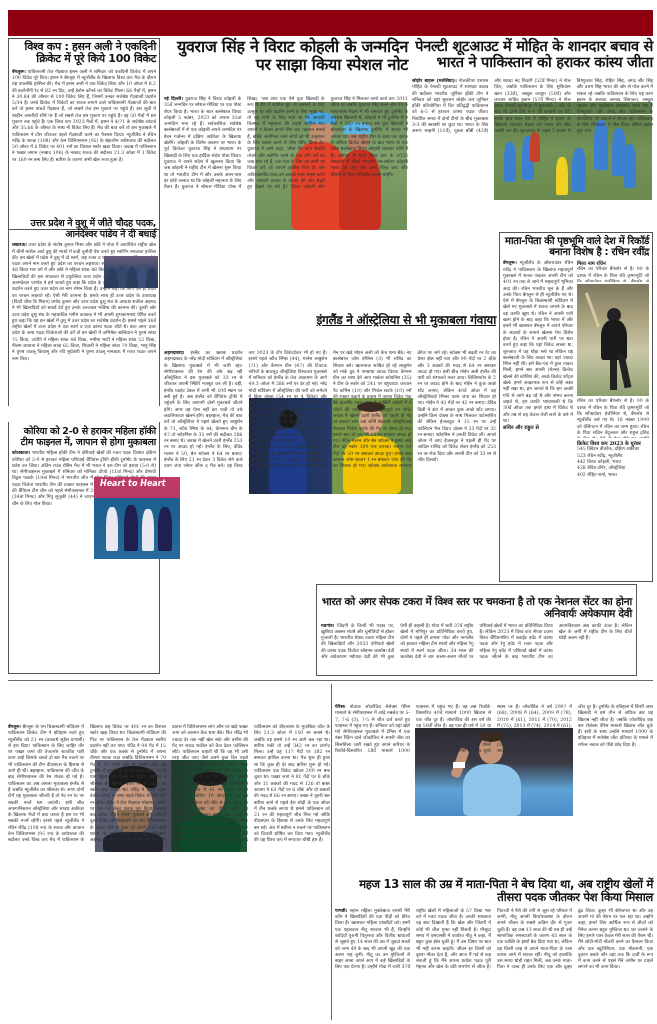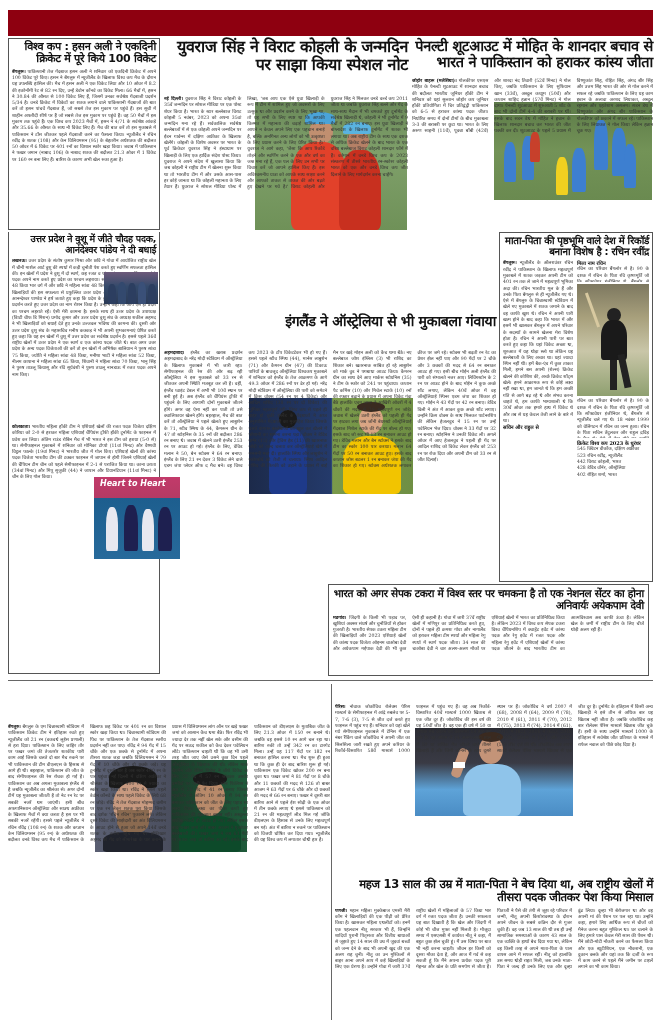--- a/index.html
+++ b/index.html
@@ -34,37 +34,38 @@
 <div class="abs redbar"></div>
 
 <div class="abs box" style="left:8px;top:38px;width:152px;height:192px;padding:2px 3px;">
   <div class="hl" style="font-size:11px;margin-bottom:3px;">विश्व कप : हसन अली ने एकदिनी क्रिकेट में पूरे किये 100 विकेट</div>
   <div class="body" style="height:140px;">
     <span class="dateline">बेंगलुरू।</span>
     <span>पाकिस्तानी तेज गेंदबाज हसन अली ने शनिवार को एकदिनी क्रिकेट में अपने 100 विकेट पूरे किए। हसन ने बेंगलुरु में न्यूजीलैंड के खिलाफ विश्व कप मैच के दौरान यह उपलब्धि हासिल की। मैच में हसन अली ने एक विकेट लिया और 10 ओवर में 8.2 की इकोनॉमी रेट से 82 रन दिए, उन्हें डेवोन कॉनवे का विकेट मिला। 66 मैचों में, हसन ने 30.84 की औसत से 100 विकेट लिए हैं, जिसमें उनका सर्वश्रेष्ठ गेंदबाजी प्रदर्शन 5/34 है। वनडे क्रिकेट में विकेटों का शतक लगाने वाले पाकिस्तानी गेंदबाजों की बात करें तो हसन पांचवें गेंदबाज हैं, जो सबसे तेज इस मुकाम पर पहुंचे हैं। इस सूची में शाहीन अफरीदी शीर्ष पर हैं जो सबसे तेज इस मुकाम पर पहुंचे हैं। वह 50 मैचों में इस मुकाम तक पहुंचे हैं। एक विश्व कप 2023 मैचों में, हसन ने 4/71 के सर्वश्रेष्ठ आंकड़े और 35.66 के औसत के साथ नौ विकेट लिए हैं। मैच की बात करें तो इस मुकाबले में पाकिस्तान ने टॉस जीतकर पहले गेंदबाजी करने का फैसला किया। न्यूजीलैंड ने रचिन रवींद्र के शतक (108) और केन विलियमसन (95) के बेहतरीन अर्धशतक की बदौलत 50 ओवर में 6 विकेट पर 401 रनों का विशाल स्कोर खड़ा किया। जवाब में पाकिस्तान ने फखर जमान (नाबाद 106) के नाबाद शतक की बदौलत 21.3 ओवर में 1 विकेट पर 160 रन बना लिए हैं। बारिश के कारण अभी खेल रुका हुआ है।</span>
   </div>
 </div>
 
-<div class="abs" style="left:8px;top:232px;width:152px;height:190px;padding:2px 3px;border-left:1px solid #555;border-right:1px solid #555;">
+<div class="abs" style="left:8px;top:216px;width:152px;height:190px;padding:2px 3px;border-left:1px solid #555;border-right:1px solid #555;">
   <div class="hl" style="font-size:9.5px;margin-bottom:3px;">उत्तर प्रदेश ने वुशू में जीते चौदह पदक, आनंदेश्वर पांडेय ने दी बधाई</div>
   <div class="abs photo ph-up" style="left:95px;top:40px;width:54px;height:32px;">
     <div class="fig" style="left:4px;top:12px;width:8px;height:20px;background:#2c3e60;"></div>
     <div class="fig" style="left:14px;top:10px;width:8px;height:22px;background:#33496e;"></div>
     <div class="fig" style="left:24px;top:11px;width:8px;height:21px;background:#2c3e60;"></div>
     <div class="fig" style="left:34px;top:10px;width:8px;height:22px;background:#3a5078;"></div>
     <div class="fig" style="left:44px;top:12px;width:8px;height:20px;background:#2c3e60;"></div>
   </div>
   <div class="body" style="height:150px;">
     <span class="dateline">लखनऊ।</span>
     <span>उत्तर प्रदेश के संतोष कुमार मिश्रा और छवि ने गोवा में आयोजित राष्ट्रीय खेल में चीनी मार्शल आर्ट वुशू की स्पर्धा में कड़ी चुनौती पेश करते हुए स्वर्णिम सफलता हासिल की। इन खेलों में प्रदेश ने वुशू में दो स्वर्ण, छह रजत व पांच कांस्य पदक सहित कुल 14 पदक अपने नाम करते हुए प्रदेश का परचम लहराया। संतोष कुमार मिश्रा ने पुरुष सांडा 48 किग्रा भार वर्ग में और छवि ने महिला सांडा 48 किग्रा भार वर्ग में स्वर्ण पदक जीते। खिलाड़ियों की इस सफलता</span>
     <span>से प्रफुल्लित उत्तर प्रदेश ओलंपिक संघ के महासचिव डॉ आनन्देश्वर पाण्डेय ने हर्ष जताते हुए कहा कि प्रदेश के वुशू खिलाड़ियों ने अपना सर्वश्रेष्ठ प्रदर्शन करते हुए उत्तर प्रदेश का नाम रोशन किया है। उन्होंने कहा कि आप ऐसे ही प्रदेश का परचम लहराते रहें। ऐसी मेरी कामना है। इसके साथ ही उत्तर प्रदेश के उपाध्यक्ष (डिप्टी चीफ डि मिशन) प्रमोद कुमार और उत्तर प्रदेश वुशू संघ के अध्यक्ष शकील अहमद ने भी खिलाड़ियों को बधाई देते हुए उनके उज्जवल भविष्य की कामना की। दूसरी ओर उत्तर प्रदेश वुशू संघ के महासचिव मनीष कक्कड़ ने भी अपनी शुभकामनाएं प्रेषित करते हुए कहा कि यह इन खेलों में वुशू में उत्तर प्रदेश का सर्वश्रेष्ठ प्रदर्शन है। इससे पहले 36वें राष्ट्रीय खेलों में उत्तर प्रदेश ने एक स्वर्ण व एक कांस्य पदक जीते थे। बात अगर उत्तर प्रदेश के अन्य पदक विजेताओं की करें तो इन खेलों में अभिषेक बालियान ने पुरुष सांडा 75 किग्रा, ज्योति ने महिला सांडा 48 किग्रा, मनीषा भाटी ने महिला सांडा 52 किग्रा, नीलम छापाना ने महिला सांडा 65 किग्रा, शिवानी ने महिला सांडा 70 किग्रा, भानु सिंह ने पुरुष ताउलू किग्रासू और रवि सूर्यवंशी ने पुरुष ताउलू नानडाऊ में रजत पदक अपने नाम किए।</span>
   </div>
 </div>
 
 <div class="abs" style="left:8px;top:422px;width:152px;height:252px;padding:2px 3px;border:1px solid #555;border-top:none;">
+  <div class="hl" style="font-size:9.5px;margin:2px 0 3px;">कोरिया को 2-0 से हराकर महिला हॉकी टीम फाइनल में, जापान से होगा मुकाबला</div>
   <div class="abs photo ph-korea" style="left:62px;top:55px;width:86px;height:82px;">
     <div style="position:absolute;left:6px;top:2px;color:#fff;font-size:8px;font-style:italic;font-weight:bold;">Heart to Heart</div>
     <div class="fig" style="left:12px;top:30px;width:12px;height:44px;background:#e8e8f0;"></div>
     <div class="fig" style="left:30px;top:28px;width:14px;height:46px;background:#1e2050;"></div>
     <div class="fig" style="left:48px;top:32px;width:12px;height:42px;background:#e8e8f0;"></div>
     <div class="fig" style="left:64px;top:30px;width:14px;height:44px;background:#1e2050;"></div>
   </div>
   <div class="body" style="height:205px;">
     <span class="dateline">कोलकाता।</span>
     <span>भारतीय महिला हॉकी टीम ने एशियाई खेलों की रजत पदक विजेता दक्षिण कोरिया को 2-0 से हराकर महिला एशियाई चैंपियंस ट्रॉफी हॉकी टूर्नामेंट के फाइनल में प्रवेश कर लिया। अंतिम राउंड रोबिन मैच में भी भारत ने इस टीम को हराया (5-0 से) था। सेमीफाइनल मुकाबले में शनिवार को मोनिका टोप्पो (11वां मिनट) और वैष्णवी विट्ठल फाल्के (19वां मिनट) ने भारतीय जीत में गोल किए। एशियाई खेलों</span>
@@ -132,35 +133,35 @@
         <span class="stat-line">523 रचिन रवींद्र, न्यूजीलैंड</span>
         <span class="stat-line">442 विराट कोहली, भारत</span>
         <span class="stat-line">428 डेविड वॉर्नर, ऑस्ट्रेलिया</span>
         <span class="stat-line">402 रोहित शर्मा, भारत</span>
       </div>
     </div>
   </div>
 </div>
 
 <div class="abs" style="left:164px;top:314px;width:332px;height:362px;">
-  <div class="hl" style="font-size:14px;margin-bottom:2px;">इंगलैंड ने ऑस्ट्रेलिया से भी मुकाबला गंवाया</div>
+  <div class="hl" style="font-size:12px;margin-bottom:2px;text-decoration:underline;">इंगलैंड ने ऑस्ट्रेलिया से भी मुकाबला गंवाया</div>
   <div class="abs photo ph-eng" style="left:85px;top:84px;width:164px;height:96px;">
     <div class="head" style="left:30px;top:12px;width:18px;height:18px;background:#1a1a1a;"></div>
     <div class="fig" style="left:20px;top:30px;width:38px;height:66px;background:#1e3a8a;"></div>
     <div class="head" style="left:110px;top:8px;width:24px;height:28px;background:#d9a584;"></div>
     <div class="abs" style="left:108px;top:4px;width:28px;height:10px;background:#3a2a20;border-radius:50%;"></div>
     <div class="fig" style="left:94px;top:38px;width:58px;height:58px;background:#f2c400;"></div>
   </div>
   <div class="body cols4" style="position:absolute;left:0;top:36px;width:332px;height:326px;">
     <span class="dateline">अहमदाबाद।</span>
     <span>इंग्लैंड का खराब प्रदर्शन अहमदाबाद के नरेंद्र मोदी स्टेडियम में ऑस्ट्रेलिया के खिलाफ मुकाबले में भी जारी रहा। सेमीफाइनल की रेस की ओर बढ़ रही ऑस्ट्रेलिया ने इस मुकाबले को 33 रन से जीतकर अपनी स्थिति मजबूत कर ली है। वहीं, इंग्लैंड प्वाइंट टेबल में अभी भी 10वें स्थान पर बनी हुई है। अब इंग्लैंड को चैंपियंस ट्रॉफी में पहुंचने के लिए आगामी दोनों मुकाबले जीतने होंगे। अगर वह ऐसा नहीं कर पाती तो उसे क्वालिफायर खेलने होंगे। बहरहाल, मैच की बात करें तो ऑस्ट्रेलिया ने पहले खेलते हुए लाबुशेन के 71, स्टीव स्मिथ के 44, कैमरून ग्रीन के 47 तो स्टोइनिस के 35 रनों की बदौलत 286 रन बनाए थे। जवाब में खेलने उतरी इंग्लैंड 253 रन पर आउट हो गई। इंग्लैंड के लिए, डेविड मलान ने 50, बेन स्टोक्स ने 64 रन बनाए। इंग्लैंड के लिए 21 रन देकर 3 विकेट लेने वाले एडम जंपा प्लेयर ऑफ द मैच बने। वह विश्व कप 2023 के टॉप विकेटटेकर भी हो गए हैं। इससे पहले स्टीव स्मिथ (44), मार्नस लाबुशेन (71) और कैमरन ग्रीन (47) की टिकाऊ पारियों के बावजूद ऑस्ट्रेलिया विश्वकप मुकाबले में शनिवार को इंग्लैंड के तेज आक्रमण के आगे 49.3 ओवर में 286 रनों पर ढेर हो गई। नरेंद्र मोदी स्टेडियम में ऑस्ट्रेलिया की पारी को समेटने में क्रिस वोक्स (54 रन पर 4 विकेट) और आदिल राशिद (38 रन पर दो विकेट) की भूमिका महत्वपूर्ण रही। विश्व कप से पहले ही बाहर हो चुकी इंग्लैंड के गेंदबाजों ने आज अनुशासित गेंदबाजी का मुजाहिरा किया जिसके चलते कंगारू बल्लेबाजों को खुल कर खेलने में परेशानी का सामना करना पड़ा। वोक्स ने डेविड वार्नर (15) और ट्रेविस हेड (11) की खतरनाक जोड़ी को जल्द चलता कर ऑस्ट्रेलियाई खेमे में सनसनी मचा दी। हालांकि स्मिथ और लाबुशेन ने स्कोरबोर्ड को तेजी से चलाया। स्मिथ आदिल राशिद की फिरकी को उड़ाने के प्रयास में बाई मैन पर खड़े मोइन अली को कैच थमा बैठे। नए बल्लेबाज जोश इंग्लिस (3) भी राशिद का शिकार बने। खतरनाक साबित हो रहे लाबुशेन को मार्क वुड ने पगबाधा आउट किया। कैमरन ग्रीन का साथ देने आए मार्कस स्टोयनिस (35) ने टीम के स्कोर को 241 पर पहुंचाया। कप्तान पैट कमिंस (10) और मिचेल स्टार्क (10) रनों की रफ्तार बढ़ाने के प्रयास में अपना विकेट गंवा बैठे हालांकि एडम जम्पा ने आखिरी ओवरों में 4 चौकों की मदद से 29 महत्वपूर्ण रन जोड़े। जवाब में खेलने उतरी इंग्लैंड को पहली ही गेंद पर झटका लगा जब जॉनी बेयरस्टो ऑस्ट्रेलियाई गेंदबाज मिशेल स्टार्क की गेंद पर बोल्ड हो गए। इसके बाद जो रूट भी 13 रन बनाकर आउट हो गए। डेविड मलान और बेन स्टोक्स ने इसके बाद टीम का स्कोर 100 पार कराया। मलान 64 गेंदों पर 50 रन बनाकर आउट हुए। इसके बाद कप्तान जोस बटलर 1 रन बनाकर जंपा की गेंद का शिकार हो गए। स्टोक्स अर्धशतक लगाकर क्रीज पर जमे रहे। स्टोक्स भी बढ़ती रन रेट का प्रेशर झेल नहीं पाए और 90 गेंदों पर 2 चौके और 3 छक्कों की मदद से 64 रन बनाकर आउट हो गए। इसी बीच मोईन अली इंग्लैंड की पारी को संभालते नजर आए। लिविंगस्टोन के 2 रन पर आउट होने के बाद मोईन ने कुछ अच्छे शॉट लगाए, लेकिन 40वें ओवर में वह ऑस्ट्रेलियाई स्पिनर एडम जंपा का शिकार हो गए। मोईन ने 43 गेंदों पर 42 रन बनाए। डेविड विली ने अंत में आकर कुछ अच्छे शॉट लगाए। उन्होंने क्रिस वोक्स के साथ मिलकर पार्टनरशिप की लेकिन हेजलवुड ने 15 रन पर उन्हें पवेलियन भेज दिया। वोक्स ने 33 गेंदों पर 32 रन बनाए। स्टोइनिस ने उनकी विकेट ली। अगले ओवर में आए हेजलवुड ने पहली ही गेंद पर आदिल राशिद को विकेट लेकर इंग्लैंड को 253 रन पर रोक दिया और अपनी टीम को 33 रन से जीत दिलाई।</span>
   </div>
 </div>
 
-<div class="abs box" style="left:328px;top:584px;width:321px;height:92px;padding:3px 4px;">
+<div class="abs box" style="left:316px;top:584px;width:321px;height:92px;padding:11px 4px;">
   <div class="hl" style="font-size:10.5px;margin-bottom:3px;">भारत को अगर सेपक टकरा में विश्व स्तर पर चमकना है तो एक नेशनल सेंटर का होना अनिवार्यः अयेकपाम देवी</div>
   <div class="body cols4" style="height:52px;">
     <span class="dateline">मडगांव।</span>
     <span>जिंदगी के किसी भी पड़ाव पर, खुशियां अक्सर संघर्ष और चुनौतियों से होकर गुजरती है। भारतीय सेपक टकरा महिला टीम की खिलाड़ियों और 2023 एशियाई खेलों की कांस्य पदक विजेता ओइनम चाओबा देवी और अयेकपाम मईपाक देवी की भी कुछ ऐसी ही कहानी है। गोवा में जारी 37वें राष्ट्रीय खेलों में मणिपुर का प्रतिनिधित्व करते हुए, दोनों ने पहले ही क्रमशः गोवा और नागालैंड को हराकर महिला टीम स्पर्धा और महिला रेगु स्पर्धा में स्वर्ण पदक जीता। 34 साल की चाओबा देवी ने चार अलग-अलग मौकों पर एशियाई खेलों में भारत का प्रतिनिधित्व किया है। लेकिन 2023 में विश्व कप सेपक टकरा विश्व चैंपियनशिप में क्वाड्रेंट इवेंट में कांस्य पदक और रेगु इवेंट में रजत पदक और महिला रेगु इवेंट में एशियाई खेलों में कांस्य पदक जीतने के बाद भारतीय टीम का आत्मविश्वास अब काफी ऊंचा है। लेकिन खेल के जमीं में राष्ट्रीय टीम के लिए चीजें थोड़ी अलग रही हैं।</span>
   </div>
 </div>
 
 <div class="abs rule" style="left:8px;top:680px;width:645px;height:1px;"></div>
 
 <div class="abs" style="left:8px;top:684px;width:322px;height:336px;">

